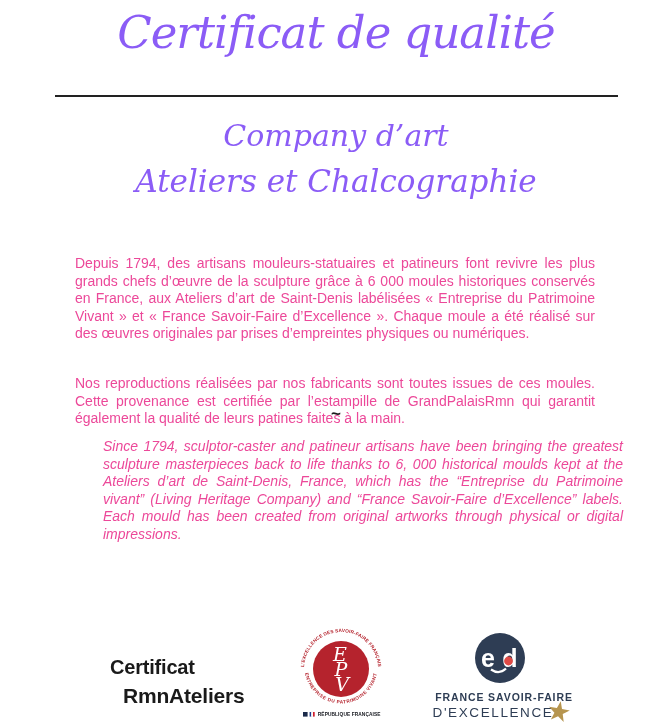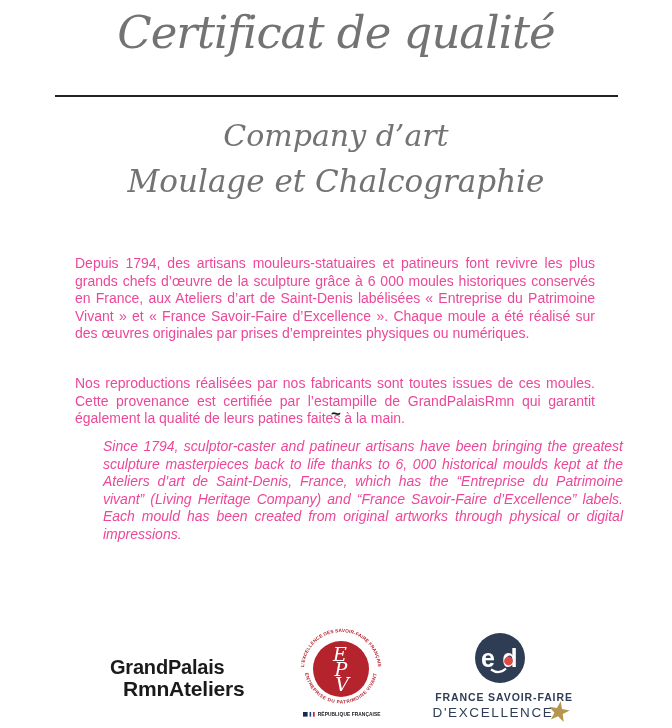--- a/index.html
+++ b/index.html
@@ -9,21 +9,21 @@
     height: 728px;
     background: #ffffff;
     overflow: hidden;
     font-family: "Liberation Sans", sans-serif;
     color: #1a1a1a;
   }
   .script {
     font-family: "DejaVu Serif", serif;
     font-style: italic;
     font-weight: 400;
-    color: #737373;
+    color: #8b5cf6;
     white-space: nowrap;
   }
   .title {
     position: absolute;
     top: 6px; left: 0;
     width: 100%;
     text-align: center;
     font-size: 45px;
     letter-spacing: -1px;
   }
@@ -79,49 +79,49 @@
   .gp-line1 {
     font-size: 20px;
     font-weight: bold;
     letter-spacing: -0.2px;
   }
   .gp-line2 {
     font-size: 21px;
     font-weight: bold;
     letter-spacing: -0.2px;
     margin-left: 13px;
-    margin-top: 1px;
+    margin-top: 8px;
     text-align: right;
   }
   .epv-logo  { position: absolute; left: 290px; top: 624px; }
   .fsfe-logo { position: absolute; left: 425px; top: 625px; }
   svg text { font-family: "Liberation Sans", sans-serif; }
   svg .seal-letter { font-family: "DejaVu Serif", serif; font-style: italic; }
 </style>
 </head>
 <body>
 
 <div class="page">
 
   <div class="title script">Certificat de qualité</div>
 
   <div class="divider"></div>
 
   <div class="subtitle1 script">Company d’art</div>
-  <div class="subtitle2 script">Moulage et Chalcographie</div>
+  <div class="subtitle2 script">Ateliers et Chalcographie</div>
 
   <p class="bodytext fr1">Depuis 1794, des artisans mouleurs-statuaires et patineurs font revivre les plus grands chefs d’œuvre de la sculpture grâce à 6 000 moules historiques conservés en France, aux Ateliers d’art de Saint-Denis labélisées « Entreprise du Patrimoine Vivant » et « France Savoir-Faire d’Excellence ». Chaque moule a été réalisé sur des œuvres originales par prises d’empreintes physiques ou numériques.</p>
   <p class="bodytext fr2">Nos reproductions réalisées par nos fabricants sont toutes issues de ces moules. Cette provenance est certifiée par l’estampille de GrandPalaisRmn qui garantit également la qualité de leurs patines faites à la main.</p>
 
   <div class="tilde">~</div>
 
   <p class="bodytext en en1">Since 1794, sculptor-caster and patineur artisans have been bringing the greatest sculpture masterpieces back to life thanks to 6, 000 historical moulds kept at the Ateliers d’art de Saint-Denis, France, which has the “Entreprise du Patrimoine vivant” (Living Heritage Company) and “France Savoir-Faire d’Excellence” labels. Each mould has been created from original artworks through physical or digital impressions.</p>
 
   <div class="gp-logo">
-    <div class="gp-line1">GrandPalais</div>
+    <div class="gp-line1">Certificat</div>
     <div class="gp-line2">RmnAteliers</div>
   </div>
 
   <svg class="epv-logo" width="100" height="100" viewBox="0 0 100 100">
     <defs>
       <path id="epvArcTop" d="M 14 45 A 37 37 0 0 1 88 45" fill="none"></path>
       <path id="epvArcBottom" d="M 15 49 A 36.5 36.5 0 0 0 87 49" fill="none"></path>
     </defs>
     <circle cx="51" cy="45" r="28" fill="#b5232d"></circle>
     <text font-size="4.7" font-weight="bold" letter-spacing="0.15" fill="#b5232d">

